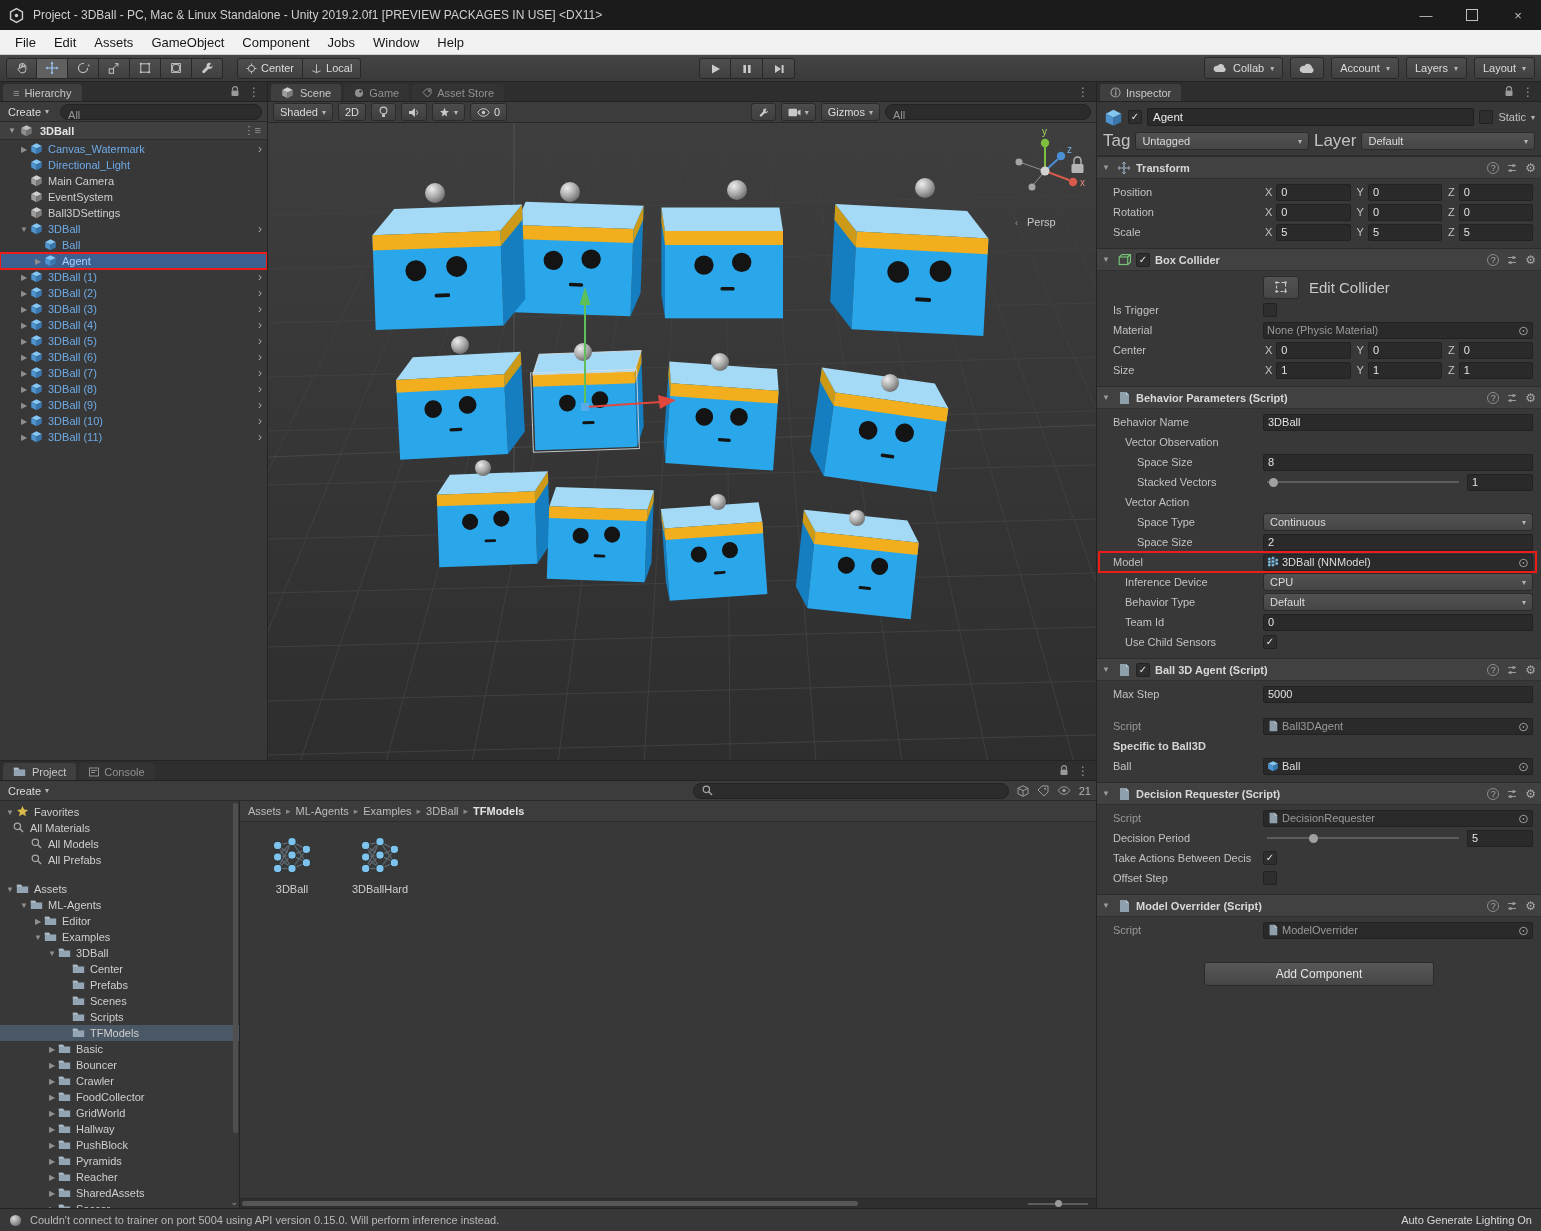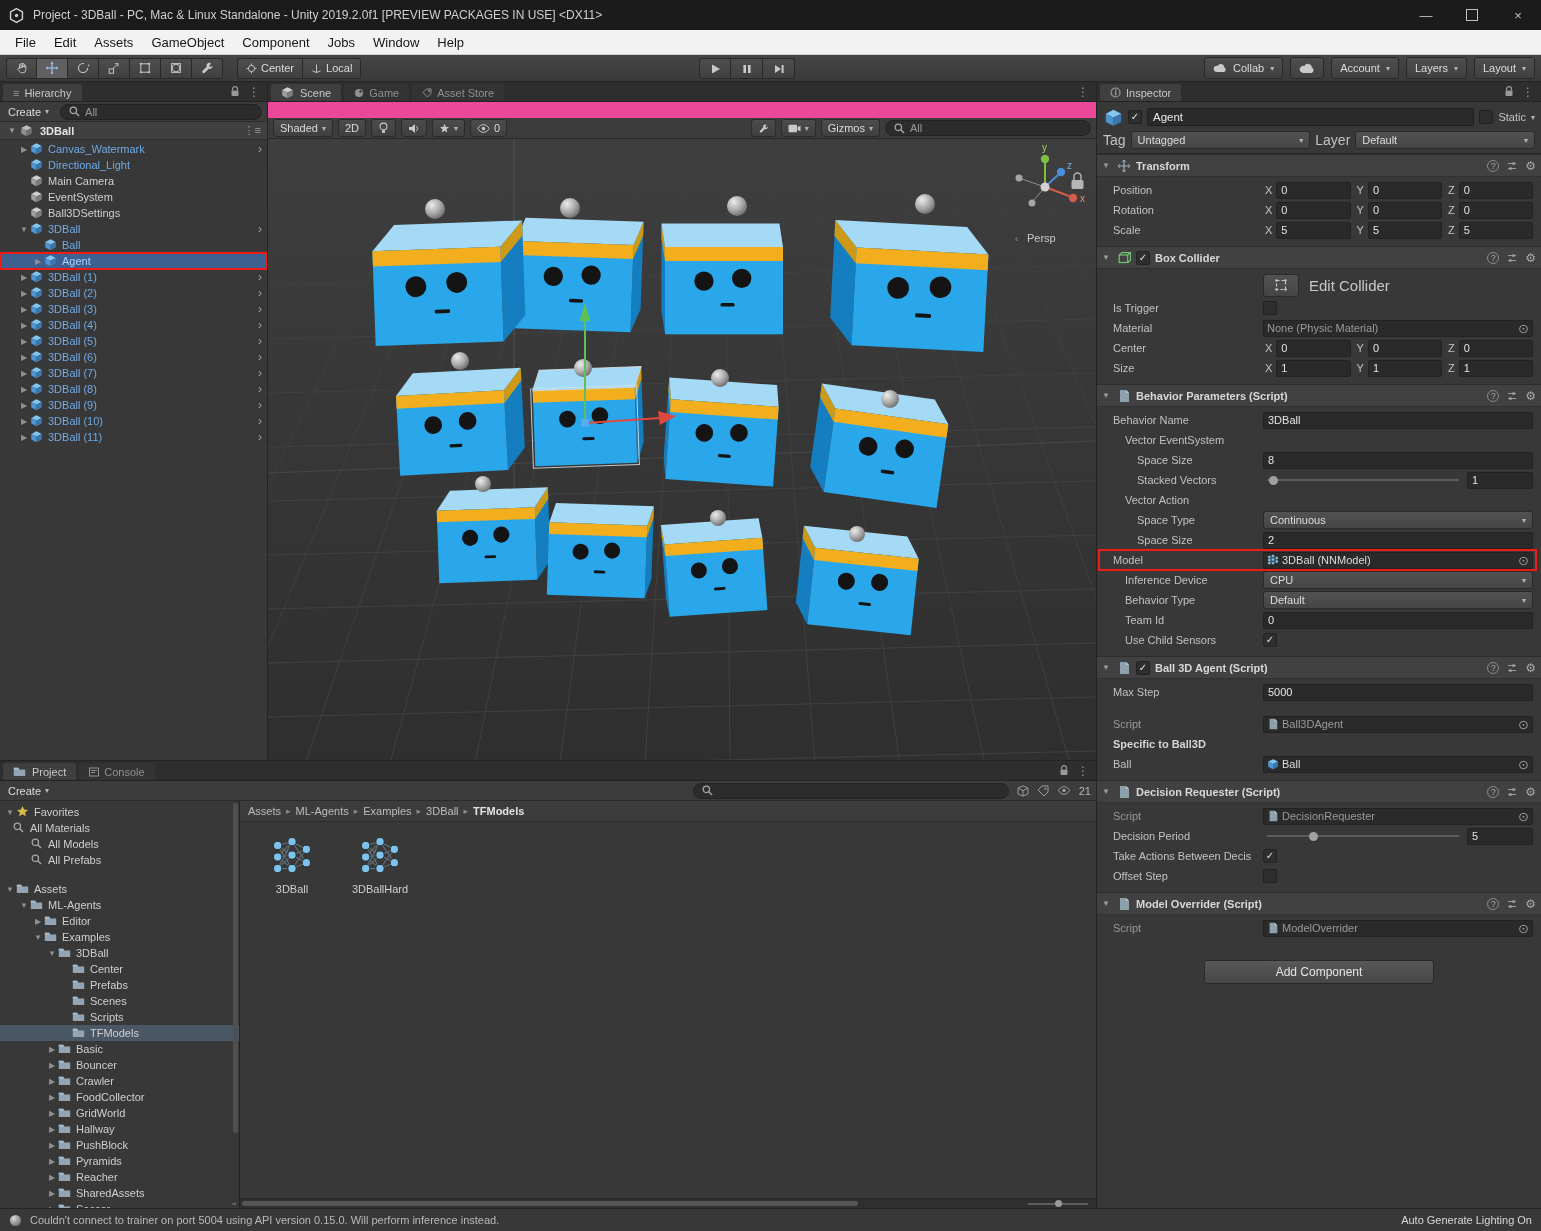--- a/index.html
+++ b/index.html
@@ -45,22 +45,22 @@
   
   .panel-tabbar{height:19px;background:#2e2e2e;display:flex;align-items:flex-end;border-bottom:1px solid #232323;flex:none;}
   .ptab{height:17px;background:#3f3f3f;border-radius:3px 3px 0 0;padding:0 10px;font-size:11px;color:#c8c8c8;
         display:flex;align-items:center;gap:5px;margin-left:3px;white-space:nowrap;}
   .ptab.inactive{background:#333333;color:#909090;}
   .tab-right{margin-left:auto;display:flex;gap:8px;padding:0 7px;color:#9a9a9a;font-size:12px;align-items:center;height:100%;}
   .mini{display:flex;align-items:center;color:#9a9a9a;}
   .panel-toolbar{height:19px;background:#3c3c3c;border-bottom:1px solid #2a2a2a;display:flex;align-items:center;
                  padding:0 5px;gap:8px;flex:none;}
   .create-btn{font-size:11px;color:#dcdcdc;display:flex;gap:4px;align-items:center;padding:0 3px;}
-  .searchfield{height:14px;background:#2c2c2c;border:1px solid #232323;border-radius:8px;display:flex;align-items:center;
-               padding:0 7px;gap:4px;color:#979797;font-size:11px;}
+  .searchfield{height:14px;background:#2c2c2c;border:1px solid #232323;border-radius:8px;display:flex;align-items:flex-start;
+               padding:0 7px;gap:4px;color:#979797;font-size:11px;flex-direction:column;}
   .ic{width:13px;height:13px;display:block;}
   
   .trow{height:16px;display:flex;align-items:center;font-size:11px;color:#cfcfcf;position:relative;white-space:nowrap;}
   .trow .disc{width:12px;text-align:center;font-size:8px;color:#8f8f8f;flex:none;}
   .trow .ricon{width:15px;height:14px;flex:none;display:flex;}
   .trow .lbl{margin-left:3px;}
   .trow .lbl.blue{color:#6eaae6;}
   .trow.sel{background:#3d6091;}
   .trow.sel .lbl.blue{color:#a6d2ff;}
   .trow.sel2{background:#4a5866;}
@@ -69,39 +69,39 @@
   
   #hierarchy{position:absolute;left:0;top:82px;width:268px;height:678px;background:#383838;border-right:1px solid #242424;
              box-sizing:border-box;display:flex;flex-direction:column;}
   .scene-row{height:17px;background:#404040;border-bottom:1px solid #2d2d2d;display:flex;align-items:center;
              padding-left:6px;gap:2px;flex:none;font-size:11px;color:#e4e4e4;font-weight:bold;}
   #hierarchy-tree{flex:1;overflow:hidden;padding-top:1px;}
   
   #scene-view{position:absolute;left:268px;top:82px;width:828px;height:678px;background:#ec4899;display:flex;
               flex-direction:column;box-sizing:border-box;}
   .scene-controls{height:20px;background:#3c3c3c;border-bottom:1px solid #292929;display:flex;align-items:center;
-                  gap:5px;padding:0 5px;flex:none;margin-top:16px;}
+                  gap:5px;padding:0 5px;flex:none;}
   .sc-btn{height:16px;border:1px solid #2b2b2b;background:linear-gradient(#4c4c4c,#3f3f3f);border-radius:3px;color:#dcdcdc;
           font-size:11px;display:flex;align-items:center;padding:0 6px;gap:4px;}
   .flexspace{flex:1;}
   .scene-search{width:190px;}
   #scene-canvas{flex:1;position:relative;}
   
   #inspector{position:absolute;left:1096px;top:82px;width:445px;height:1126px;background:#383838;border-left:1px solid #242424;
              box-sizing:border-box;display:flex;flex-direction:column;}
   .insp-scroll{flex:1;overflow:hidden;}
   .insp-head{padding:5px 6px 4px 6px;border-bottom:1px solid #2c2c2c;}
   .ihrow1{display:flex;align-items:center;gap:5px;}
   .goicon{width:20px;height:20px;display:flex;flex:none;}
   .goicon svg{width:19px;height:19px;margin:auto;}
   .namefield{flex:1;height:16px;background:#2a2a2a;border:1px solid #1f1f1f;border-radius:2px;color:#eaeaea;
              font-size:11.5px;display:flex;align-items:center;padding:0 5px;}
   .static-lbl{font-size:11px;color:#c2c2c2;}
   .ihrow2{display:flex;align-items:center;gap:5px;margin-top:4px;}
-  .minilbl{font-size:14px;color:#c2c2c2;flex:none;}
+  .minilbl{font-size:17px;color:#c2c2c2;flex:none;}
   .dropdown{height:16px;background:linear-gradient(#525252,#454545);border:1px solid #2b2b2b;border-radius:3px;color:#dcdcdc;
             font-size:11px;display:flex;align-items:center;padding:0 6px;flex:1;min-width:0;}
   .dropdown .dcaret{margin-left:auto;}
   .cb{width:12px;height:12px;background:#2e2e2e;border:1px solid #222;border-radius:2px;display:inline-flex;flex:none;
       align-items:center;justify-content:center;font-size:10px;color:#e6e6e6;line-height:1;}
   .comp{border-top:1px solid #2c2c2c;}
   .comp-header{height:21px;background:#414141;display:flex;align-items:center;padding:0 5px;gap:5px;border-bottom:1px solid #313131;}
   .comp-header .disc{font-size:8px;color:#9a9a9a;width:10px;flex:none;}
   .cic{width:14px;height:14px;flex:none;}
   .ctitle{font-size:11px;font-weight:bold;color:#d8d8d8;white-space:nowrap;}
@@ -1075,21 +1075,21 @@
             </span>
         </div>
         <div class="comp-body">
           <div class="irow">
             <span class="ilabel">Behavior Name</span>
             <span class="ival">
                 <span class="numfield">3DBall</span>
               </span>
           </div>
           <div class="irow ind1">
-              <span class="ilabel">Vector EventSystem</span>
+              <span class="ilabel">Vector Observation</span>
             </div>
           <div class="irow ind2">
             <span class="ilabel">Space Size</span>
             <span class="ival">
                 <span class="numfield">8</span>
               </span>
           </div>
           <div class="irow ind2">
             <span class="ilabel">Stacked Vectors</span>
             <span class="ival">

